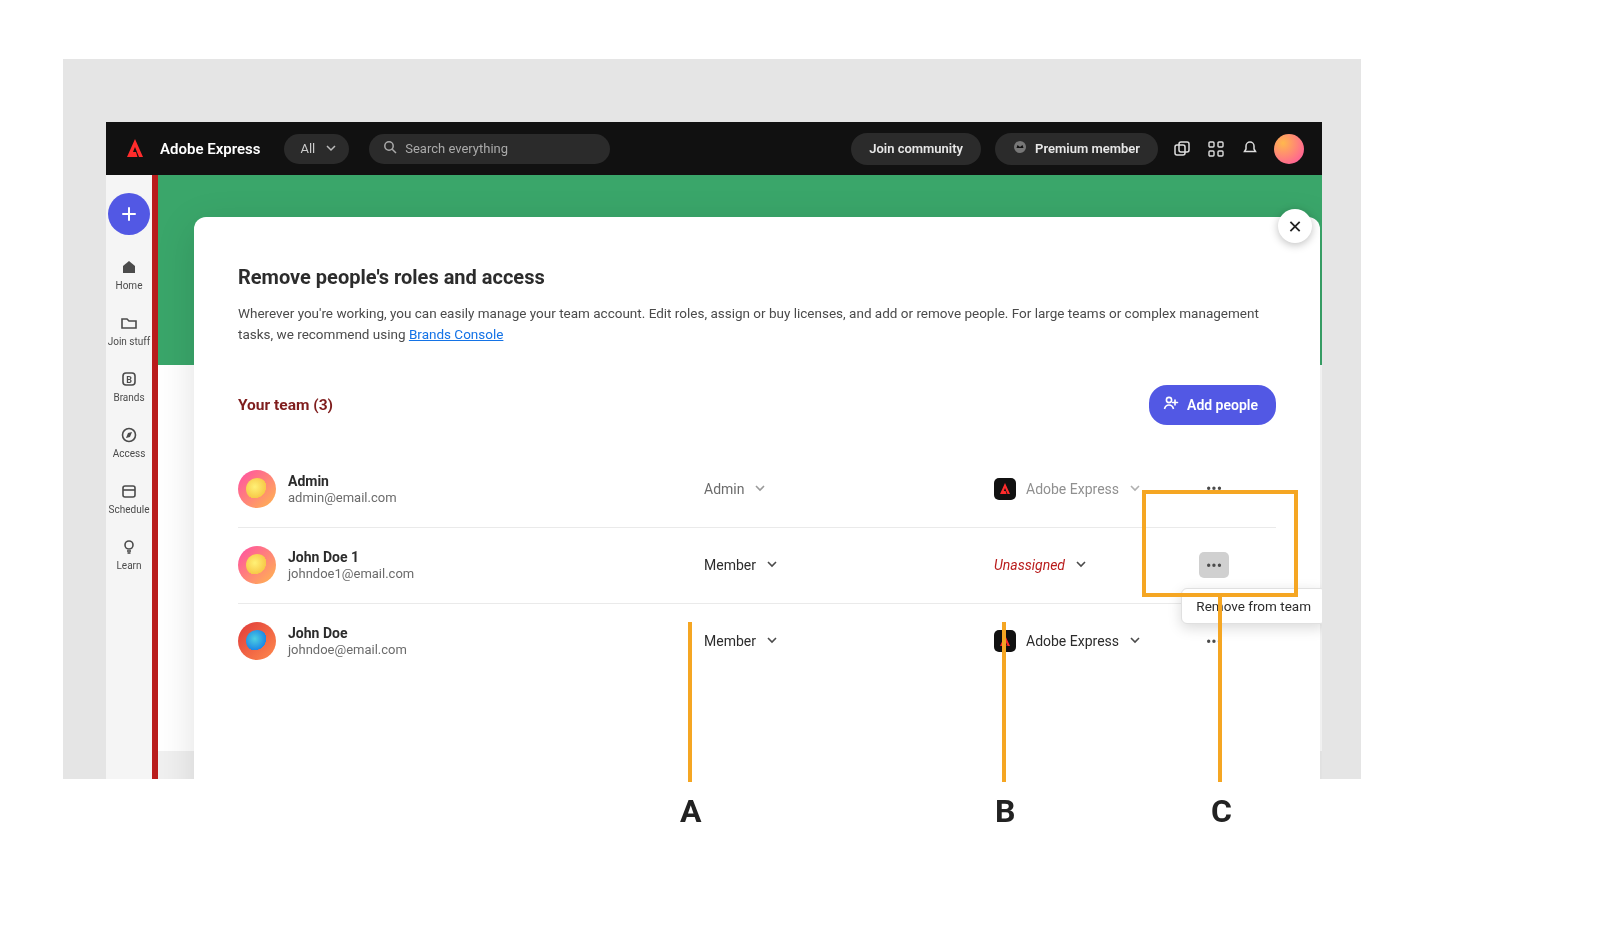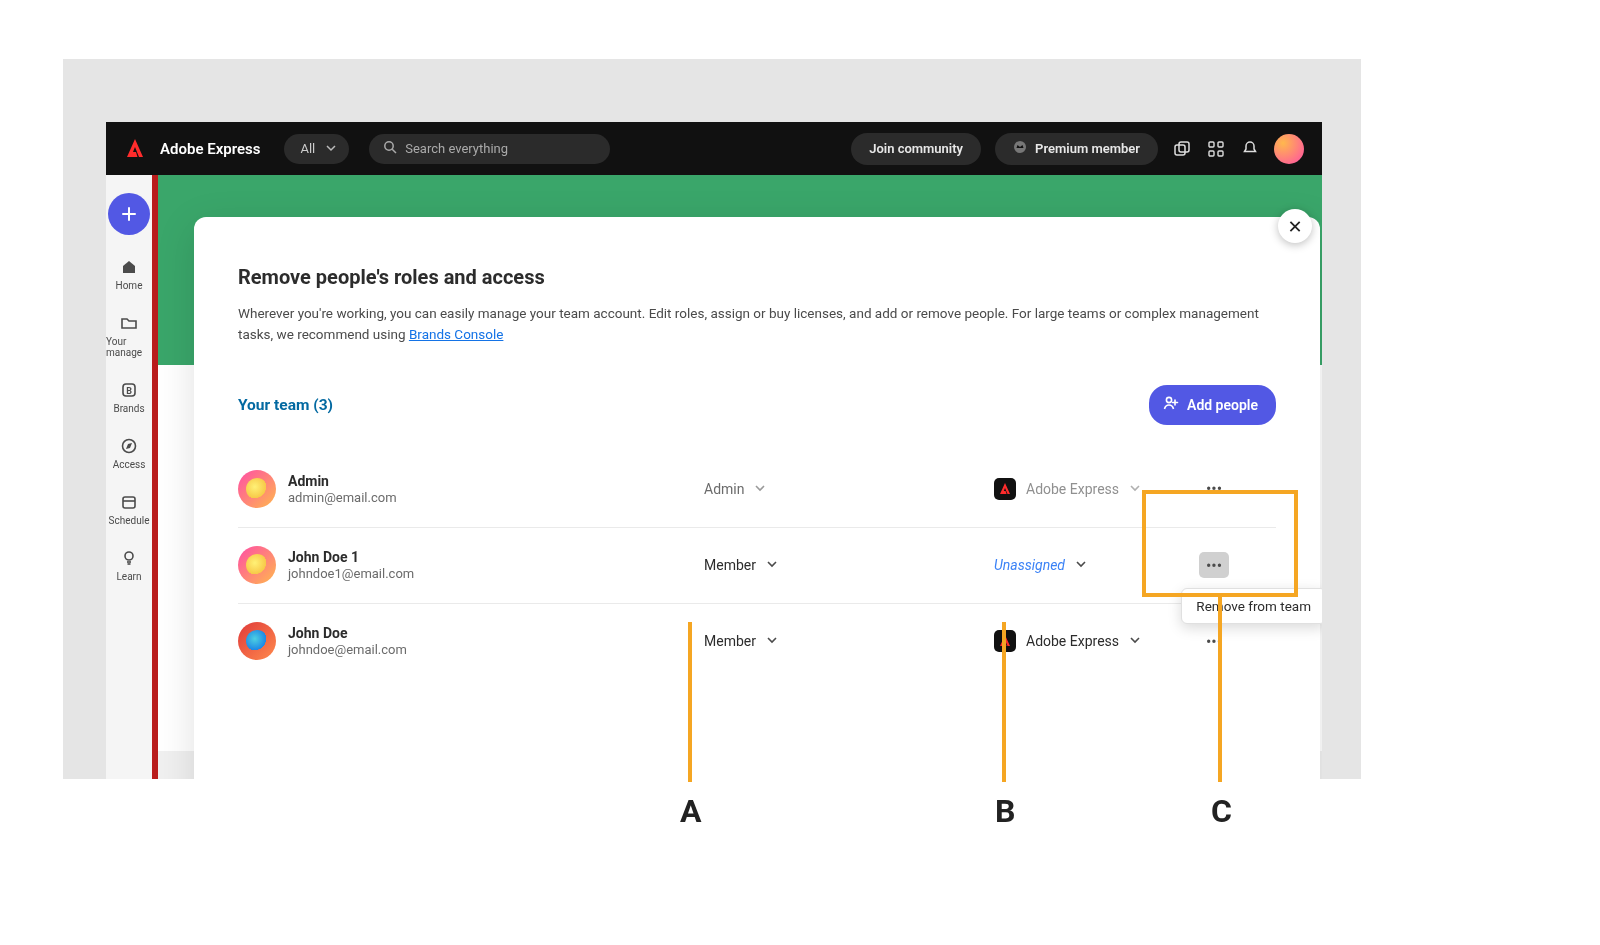--- a/index.html
+++ b/index.html
@@ -144,21 +144,21 @@
     right: 8px; top: -8px;
     width:34px; height:34px; border-radius:50%;
     background:#fff; box-shadow: 0 2px 8px rgba(0,0,0,.25);
     display:flex; align-items:center; justify-content:center;
     font-size:18px; color:#222;
   }
   .modal h1 { font-size: 20px; font-weight:700; color:#2c2c2c; margin-bottom:14px; }
   .modal-desc { font-size: 13.5px; color:#4b4b4b; line-height:1.55; max-width: 1030px; }
   .modal-desc a { color:#1473e6; text-decoration:underline; }
   .team-header { display:flex; justify-content:space-between; align-items:center; margin-top: 40px; }
-  .team-header h2 { font-size:15.5px; font-weight:700; color:#0369a1; }
+  .team-header h2 { font-size:15.5px; font-weight:700; color:#7f1d1d; }
   .add-people-btn {
     background:#5258e4; color:#fff; border-radius:18px;
     height:40px; padding:0 18px 0 14px; display:flex; align-items:center; gap:8px;
     font-size:14px; font-weight:600;
   }
   .table { margin-top: 26px; }
   .thead { display:flex; font-size:13.5px; font-weight:700; color:#2c2c2c; padding-bottom:14px; }
   .col-people { flex: 0 0 466px; }
   .col-role   { flex: 0 0 290px; }
   .col-access { flex: 0 0 205px; }
@@ -187,21 +187,21 @@
   .pemail{ font-size:13px; color:#6b6b6b; margin-top:1px;}
   .role-cell { display:flex; align-items:center; gap:10px; font-size:14px; color:#6b6b6b; }
   .role-cell.dark { color:#2c2c2c; }
   .chev-down { display:inline-block; }
   .access-cell { display:flex; align-items:center; gap:10px; font-size:14px; }
   .access-cell .appicon {
     width:22px; height:22px; border-radius:5px; background:#111;
     display:flex; align-items:center; justify-content:center;
   }
   .access-muted { color:#909090; }
-  .access-italic { font-style: italic; color:#3b82f6; }
+  .access-italic { font-style: italic; color:#b91c1c; }
   .actions-cell { display:flex; align-items:center; }
   .more-btn {
     width:30px; height:26px; border-radius:5px;
     display:flex; align-items:center; justify-content:center;
     color:#4b4b4b;
   }
   .more-btn.active { background:#d0d0d0; }
   .popover {
     position:absolute;
     background:#fff; border:1px solid #e0e0e0; border-radius:6px;
@@ -297,21 +297,21 @@
             </svg>
           </span>
         <span>Home</span>
       </div>
       <div class="side-item">
         <span class="ic">
             <svg width="18" height="18" viewBox="0 0 18 18">
               <path d="M2 5h5l2 2h7v7H2z" fill="none" stroke="#4b4b4b" stroke-width="1.6"></path>
             </svg>
           </span>
-        <span>Your manage</span>
+        <span>Join stuff</span>
       </div>
       <div class="side-item">
         <span class="ic">
             <svg width="18" height="18" viewBox="0 0 18 18">
               <rect x="3" y="3" width="12" height="12" rx="3" fill="none" stroke="#4b4b4b" stroke-width="1.6"></rect>
               <text x="9" y="13" font-size="9" text-anchor="middle" fill="#4b4b4b" font-weight="700">B</text>
             </svg>
           </span>
         <span>Brands</span>
       </div>

